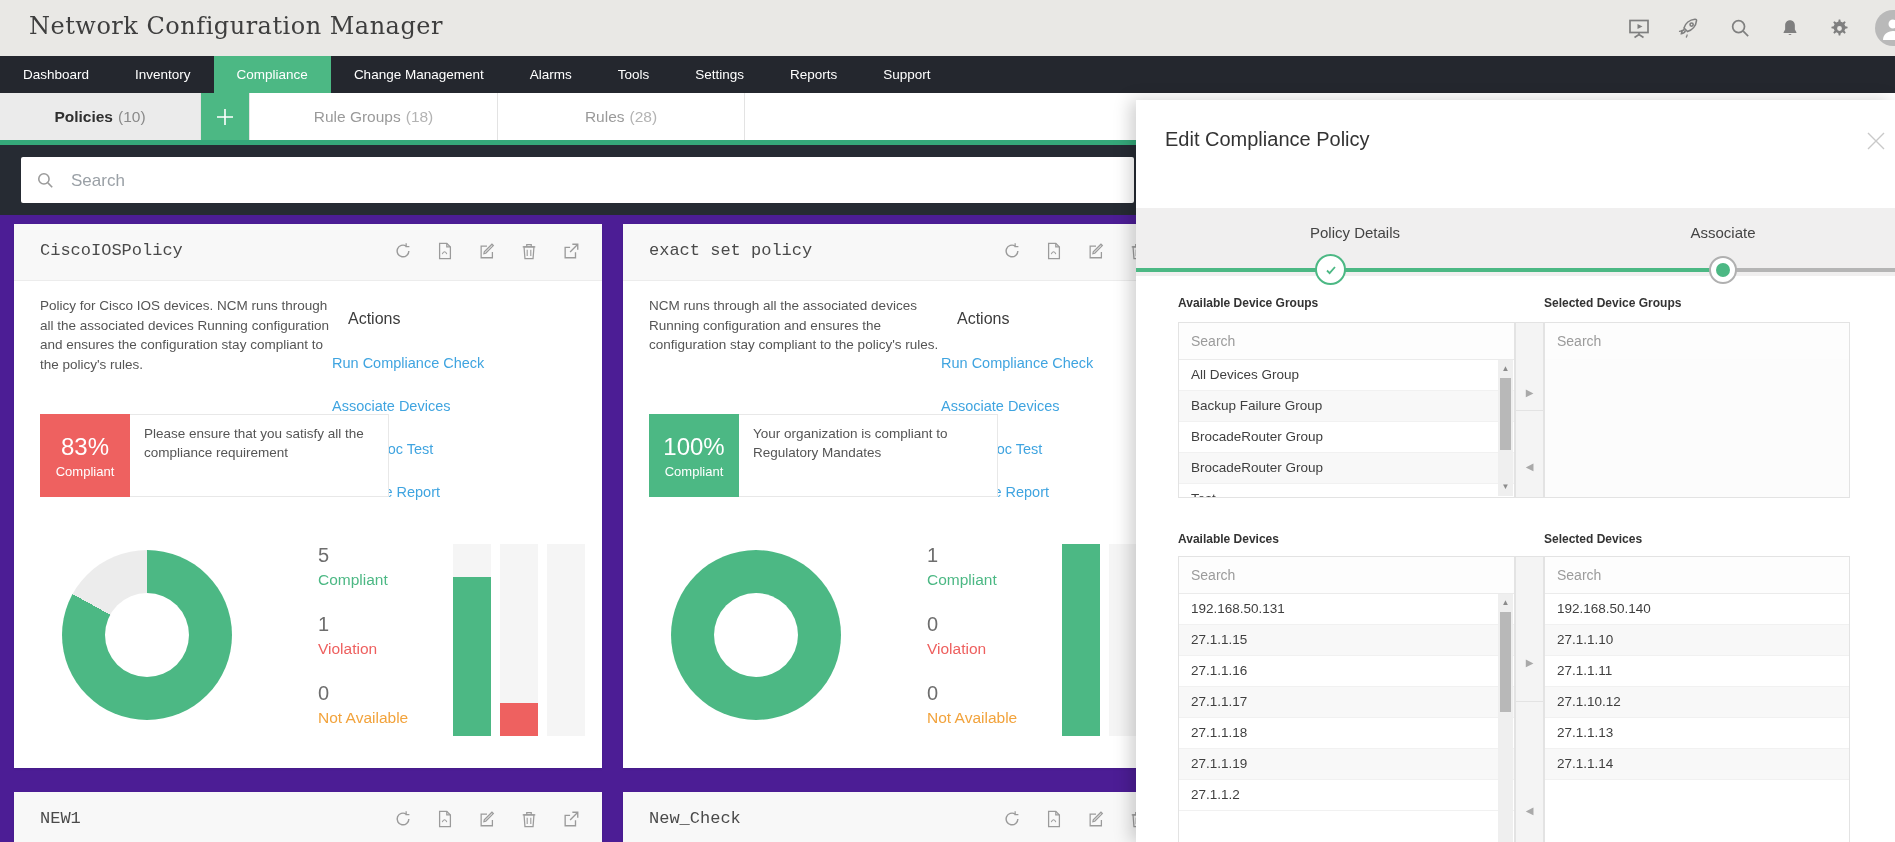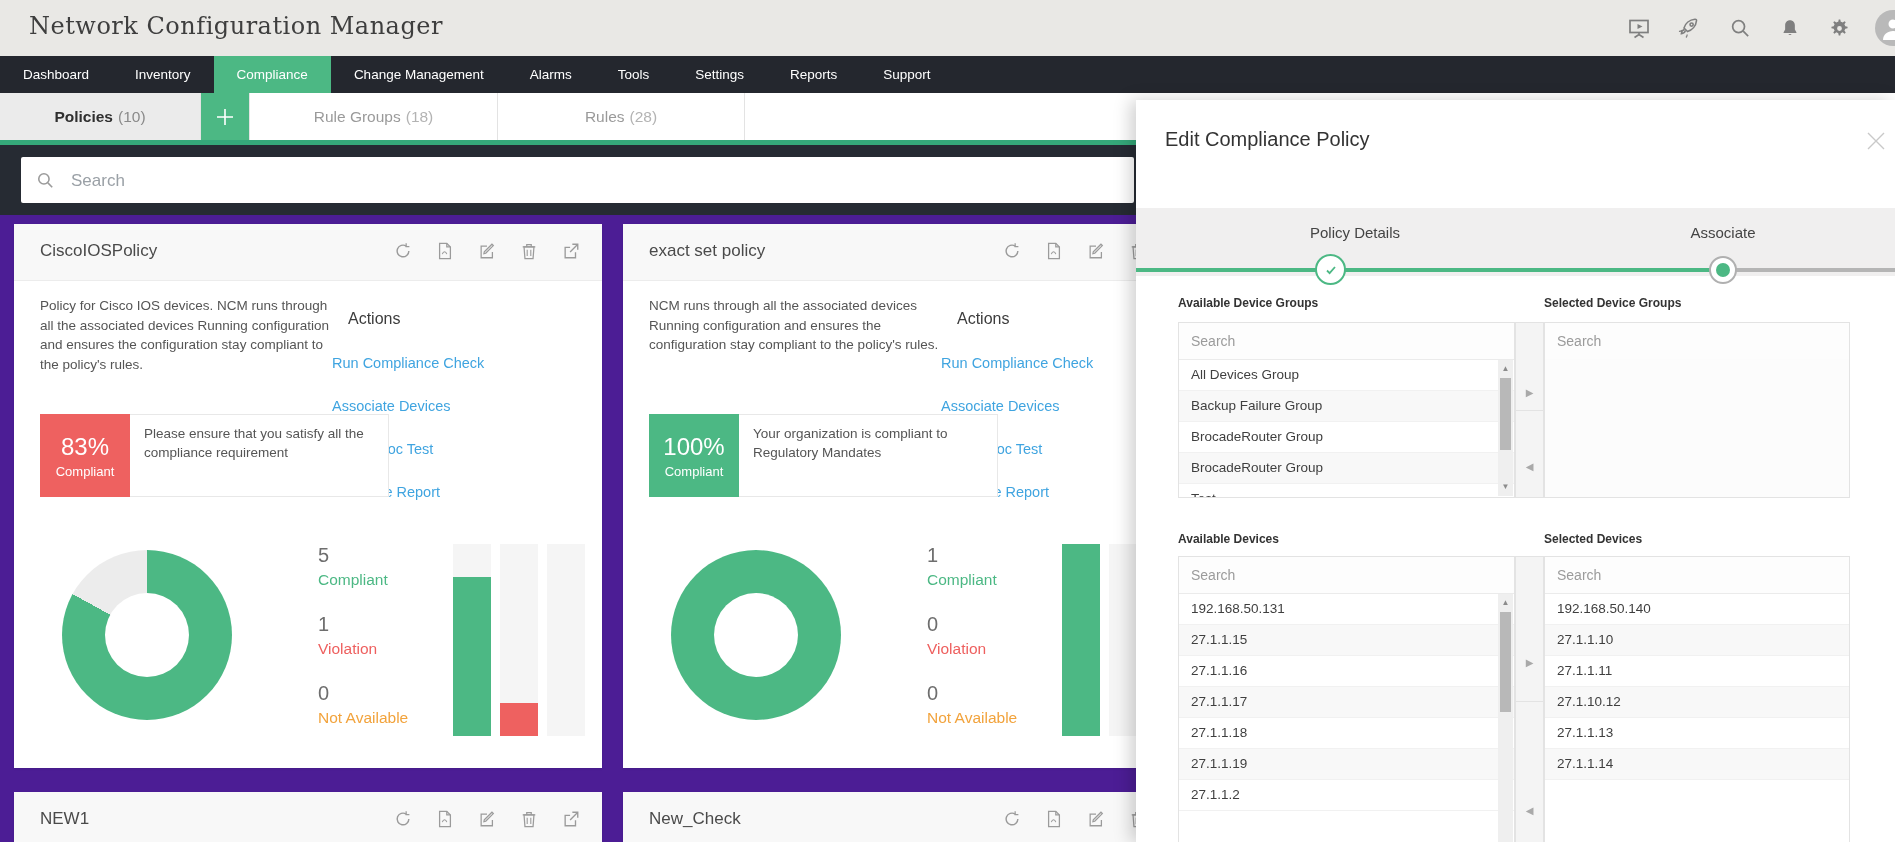--- a/index.html
+++ b/index.html
@@ -40,21 +40,21 @@
     font-size:17px;color:#444;font-family:"Liberation Sans",sans-serif;background:transparent;}
   .search-box input::placeholder{color:#9aa0a6;}
 
   
   .card{position:absolute;width:588px;background:#fff;box-shadow:0 1px 2px rgba(0,0,0,.1);}
   .card.c1{left:14px;top:224px;height:544px;}
   .card.c2{left:623px;top:224px;height:544px;}
   .card.c3{left:14px;top:792px;height:70px;}
   .card.c4{left:623px;top:792px;height:70px;}
   .card-titlebar{position:relative;height:56px;background:#f8f8f8;border-bottom:1px solid #ececec;}
-  .card-title{position:absolute;left:26px;top:17px;font-size:17px;color:#4a4a4a;}
+  .card-title{position:absolute;left:26px;top:17px;font-size:17px;color:#4a4a4a;font-family:Liberation Mono, monospace;}
   .card-icons{position:absolute;right:22px;top:18px;display:flex;gap:24px;color:#9b9b9b;}
   .card-icons span{cursor:pointer;display:block;height:18px;}
   .card-desc{position:absolute;left:26px;top:72px;width:292px;font-size:13.5px;line-height:1.45;color:#555;}
   .actions{position:absolute;left:318px;top:70px;}
   .actions h3{margin:16px;font-size:16px;color:#3c3c3c;font-weight:normal;text-underline-offset:4px;}
   .action-link{margin-top:27px;font-size:14.5px;color:#3fa4e0;cursor:pointer;}
   .badge-row{position:absolute;left:26px;top:190px;display:flex;}
   .badge{width:90px;height:83px;display:flex;flex-direction:column;align-items:center;justify-content:center;color:#fff;}
   .badge.red{background:#ee6160;}
   .badge.green{background:#4cb884;}

